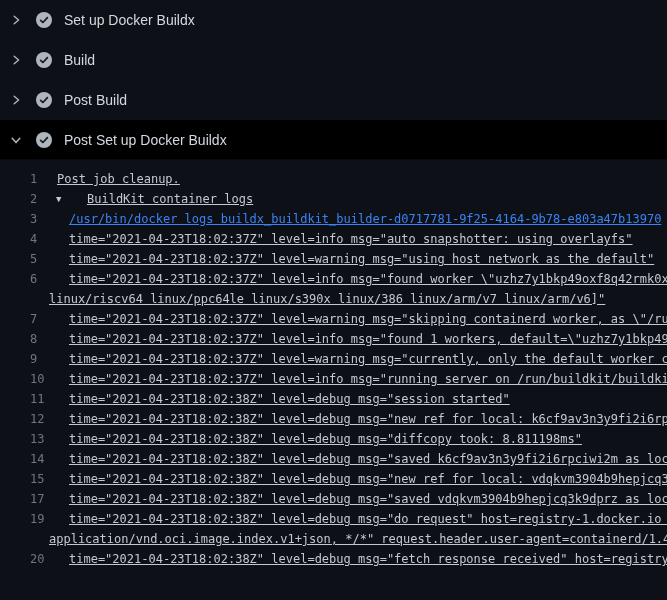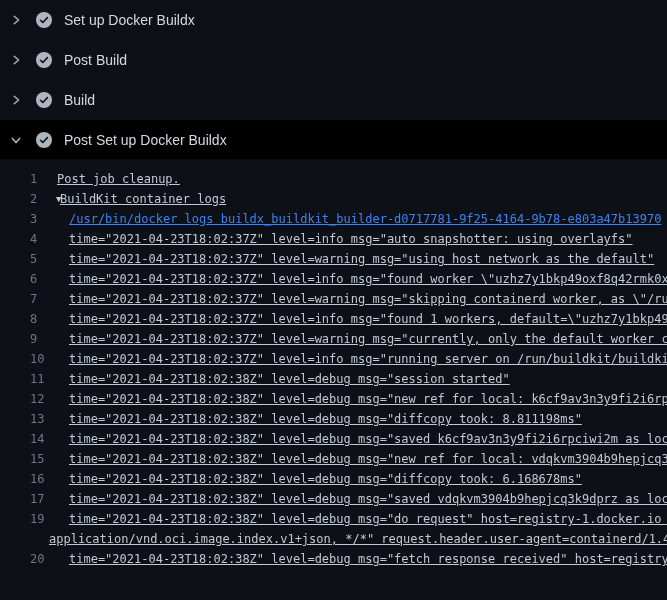--- a/index.html
+++ b/index.html
@@ -63,21 +63,21 @@
     color:#6e7681;
   }
   .lt{
     position:absolute;
     left:57px;top:0;
     color:#c2c9d1;
     text-decoration:underline;
   }
   .lr.ind1 .lt{left:69px;}
   .lr.cont .lt{left:49px;}
-  .lr.group .lt{left:60px;}
+  .lr.group .lt{left:87px;}
   .lt.cmd{color:#3b82f6;}
   .gm{
     position:absolute;
     left:56px;top:0;
     font-size:9px;
     line-height:20px;
     color:#c2c9d1;
     cursor:pointer;
   }
 </style>
@@ -105,35 +105,35 @@
           <svg width="12" height="12" viewBox="0 0 12 12">
             <path d="M4.2 2.2 L8.6 6 L4.2 9.8" fill="none" stroke="#aab2ba" stroke-width="1.5" stroke-linecap="round" stroke-linejoin="round"></path>
           </svg>
         </span>
         <span class="check">
           <svg width="16" height="16" viewBox="0 0 16 16">
             <circle cx="8" cy="8" r="8" fill="#aeb5bc"></circle>
             <path d="M4.6 8.3 L6.9 10.5 L11.4 5.7" fill="none" stroke="#161b22" stroke-width="1.7" stroke-linecap="round" stroke-linejoin="round"></path>
           </svg>
         </span>
-        <span class="step-label">Post Build</span>
+        <span class="step-label">Build</span>
       </div>
       <div class="step">
         <span class="chev">
           <svg width="12" height="12" viewBox="0 0 12 12">
             <path d="M4.2 2.2 L8.6 6 L4.2 9.8" fill="none" stroke="#aab2ba" stroke-width="1.5" stroke-linecap="round" stroke-linejoin="round"></path>
           </svg>
         </span>
         <span class="check">
           <svg width="16" height="16" viewBox="0 0 16 16">
             <circle cx="8" cy="8" r="8" fill="#aeb5bc"></circle>
             <path d="M4.6 8.3 L6.9 10.5 L11.4 5.7" fill="none" stroke="#161b22" stroke-width="1.7" stroke-linecap="round" stroke-linejoin="round"></path>
           </svg>
         </span>
-        <span class="step-label">Build</span>
+        <span class="step-label">Post Build</span>
       </div>
       <div class="step expanded">
         <span class="chev">
           <svg width="12" height="12" viewBox="0 0 12 12">
             <path d="M2.2 4.2 L6 8.6 L9.8 4.2" fill="none" stroke="#aab2ba" stroke-width="1.5" stroke-linecap="round" stroke-linejoin="round"></path>
           </svg>
         </span>
         <span class="check">
           <svg width="16" height="16" viewBox="0 0 16 16">
             <circle cx="8" cy="8" r="8" fill="#aeb5bc"></circle>
@@ -143,28 +143,28 @@
         <span class="step-label">Post Set up Docker Buildx</span>
       </div>
     </div>
   <div class="log">
       <div class="lr ind0"><span class="ln">1</span><span class="lt">Post job cleanup.</span></div>
       <div class="lr group ind0"><span class="ln">2</span><span class="gm">▼</span><span class="lt">BuildKit container logs</span></div>
       <div class="lr ind1"><span class="ln">3</span><span class="lt cmd">/usr/bin/docker logs buildx_buildkit_builder-d0717781-9f25-4164-9b78-e803a47b13970</span></div>
       <div class="lr ind1"><span class="ln">4</span><span class="lt">time="2021-04-23T18:02:37Z" level=info msg="auto snapshotter: using overlayfs"</span></div>
       <div class="lr ind1"><span class="ln">5</span><span class="lt">time="2021-04-23T18:02:37Z" level=warning msg="using host network as the default"</span></div>
       <div class="lr ind1"><span class="ln">6</span><span class="lt">time="2021-04-23T18:02:37Z" level=info msg="found worker \"uzhz7y1bkp49oxf8q42rmk0xj</span></div>
+      <div class="lr cont"><span class="ln"></span><span class="lt">linux/riscv64 linux/ppc64le linux/s390x linux/386 linux/arm/v7 linux/arm/v6]"</span></div>
       <div class="lr ind1"><span class="ln">7</span><span class="lt">time="2021-04-23T18:02:37Z" level=warning msg="skipping containerd worker, as \"/run</span></div>
       <div class="lr ind1"><span class="ln">8</span><span class="lt">time="2021-04-23T18:02:37Z" level=info msg="found 1 workers, default=\"uzhz7y1bkp49ox</span></div>
       <div class="lr ind1"><span class="ln">9</span><span class="lt">time="2021-04-23T18:02:37Z" level=warning msg="currently, only the default worker ca</span></div>
       <div class="lr ind1"><span class="ln">10</span><span class="lt">time="2021-04-23T18:02:37Z" level=info msg="running server on /run/buildkit/buildkit</span></div>
       <div class="lr ind1"><span class="ln">11</span><span class="lt">time="2021-04-23T18:02:38Z" level=debug msg="session started"</span></div>
       <div class="lr ind1"><span class="ln">12</span><span class="lt">time="2021-04-23T18:02:38Z" level=debug msg="new ref for local: k6cf9av3n3y9fi2i6rpc</span></div>
       <div class="lr ind1"><span class="ln">13</span><span class="lt">time="2021-04-23T18:02:38Z" level=debug msg="diffcopy took: 8.811198ms"</span></div>
       <div class="lr ind1"><span class="ln">14</span><span class="lt">time="2021-04-23T18:02:38Z" level=debug msg="saved k6cf9av3n3y9fi2i6rpciwi2m as loca</span></div>
       <div class="lr ind1"><span class="ln">15</span><span class="lt">time="2021-04-23T18:02:38Z" level=debug msg="new ref for local: vdqkvm3904b9hepjcq3k</span></div>
-      <div class="lr ind1"><span class="ln">16</span><span class="lt">time="2021-04-23T18:02:38Z" level=debug msg="diffcopy took: 6.168678ms"</span></div>
       <div class="lr ind1"><span class="ln">17</span><span class="lt">time="2021-04-23T18:02:38Z" level=debug msg="saved vdqkvm3904b9hepjcq3k9dprz as loca</span></div>
       <div class="lr ind1"><span class="ln">19</span><span class="lt">time="2021-04-23T18:02:38Z" level=debug msg="do request" host=registry-1.docker.io r</span></div>
       <div class="lr cont"><span class="ln"></span><span class="lt">application/vnd.oci.image.index.v1+json, */*" request.header.user-agent=containerd/1.4</span></div>
       <div class="lr ind1"><span class="ln">20</span><span class="lt">time="2021-04-23T18:02:38Z" level=debug msg="fetch response received" host=registry-</span></div>
     </div>
 </div>
 
 </body></html>

